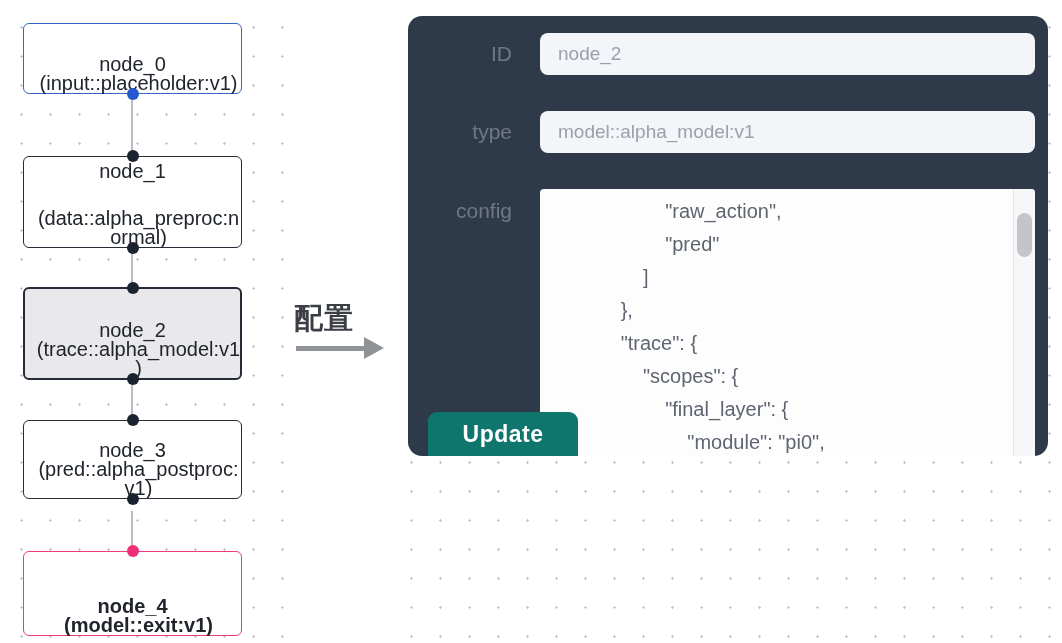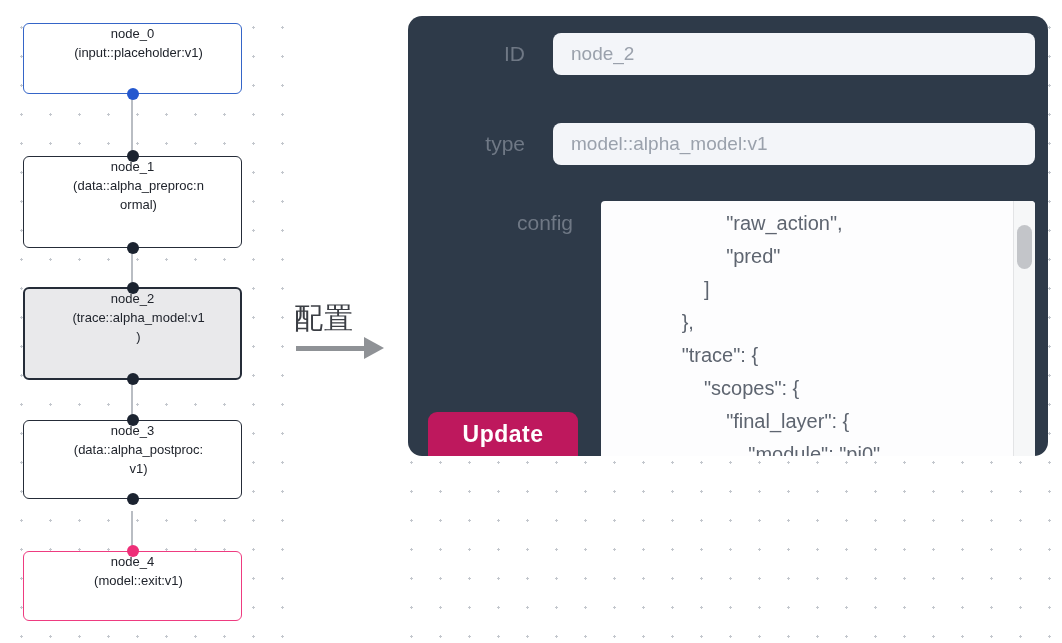--- a/index.html
+++ b/index.html
@@ -10,80 +10,80 @@
   
   .dot-canvas { position:absolute; top:0; height:643px;
     background-image: radial-gradient(#c3c7cd 1.3px, rgba(0,0,0,0) 1.4px);
     background-size: 29px 29px; background-position: 7px 13px; }
   .canvas-left  { left:0;   width:303px; }
   .canvas-right { left:390px; width:672px; }
 
   
   .node { position:absolute; left:23px; width:219px; background:#ffffff;
     border:1.6px solid #252c38; border-radius:6px;
-    display:flex; flex-direction:column; align-items:center; justify-content:flex-start;
-    text-align:center; color:#20242c; font-size:13px; line-height:19px; z-index:2; }
+    display:flex; flex-direction:column; align-items:center; justify-content:flex-end;
+    text-align:center; color:#20242c; font-size:20px; line-height:19px; z-index:2; }
   .node .sub { white-space:pre-line;margin-left:12px; }
   .node-0 { top:23px;  height:71px; border-color:#3565c8; }
-  .node-1 { top:156px; height:92px; }
+  .node-1 { top:156px; height:92px;gap:28px; }
   .node-2 { top:287px; height:93px; border-width:2.5px; background:#e9e9eb; }
   .node-3 { top:420px; height:79px; }
-  .node-4 { top:551px; height:70px; border-color:#ee3b80; }
+  .node-4 { top:551px; height:85px; border-color:#ee3b80;font-weight:bold; }
 
   .port { position:absolute; left:50%; width:12px; height:12px; border-radius:50%;
     background:#1b2330; transform:translateX(-50%); z-index:3; }
   .port-top    { top:-7px; }
   .port-bottom { bottom:-7px; }
   .port-blue { background:#2458cf; }
   .port-pink { background:#ee2f78; }
 
   .connector { position:absolute; left:131px; width:2px; background:#b9bdc3; z-index:1; }
   .conn-a { top:94px;  height:62px; }
   .conn-b { top:248px; height:39px; }
   .conn-c { top:380px; height:40px; }
   .conn-d { top:511px; height:40px; }
 
   
   .anno-label { position:absolute; left:294px; top:299px; font-size:29px;
-    color:#3b3e44; font-weight:400; letter-spacing:1px; }
+    color:#3b3e44; font-weight:700; letter-spacing:1px; }
   .arrow-shaft { position:absolute; left:296px; top:346px; width:70px; height:5px;
     background:#8f9296; }
   .arrow-head { position:absolute; left:364px; top:337px; width:0; height:0;
     border-left:20px solid #8f9296; border-top:11.5px solid rgba(0,0,0,0);
     border-bottom:11.5px solid rgba(0,0,0,0); }
 
   
   .panel { position:absolute; left:408px; top:16px; width:640px; height:440px;
-    background:#2e3a49; border-radius:14px; z-index:4; overflow:hidden;padding-left:13px; }
+    background:#2e3a49; border-radius:14px; z-index:4; overflow:hidden; }
   .form-row { display:flex; align-items:center; margin-right:13px; }
   .row-id   { margin-top:17px; }
-  .row-type { margin-top:48px;justify-content:center; }
+  .row-type { margin-top:36px;justify-content:center; }
   .row-config { margin-top:36px; align-items:flex-start; }
   .field-label { width:104px; min-width:104px; text-align:right; margin-right:28px;
     color:#6f7885; font-size:21px; }
-  .row-config .field-label { padding-top:10px;margin-left:48px; }
+  .row-config .field-label { padding-top:10px; }
   .text-input { flex:1; height:42px; border:none; outline:none; border-radius:8px;
     background:#f3f5f9; color:#9aa1ac; font-size:19px; padding:0 18px;
     font-family:"Liberation Sans", sans-serif; }
 
   .config-box { position:relative; flex:1; height:362px; background:#fdfdfe;
     border-radius:4px; overflow:hidden; }
   .config-text { position:absolute; left:0; top:0; right:22px; bottom:0;
     padding:6px 0 0 14px; white-space:pre; overflow:hidden;
     color:#5e6570; font-size:20px; line-height:33px; }
   .scroll-track { position:absolute; right:0; top:0; width:22px; height:336px;
     background:#f6f7f8; border-left:1px solid #e3e4e6; }
   .scroll-thumb { position:absolute; left:3px; top:24px; width:15px; height:44px;
     background:#c3c5c9; border-radius:8px; }
   .resize-corner { position:absolute; right:0; bottom:0; width:22px; height:26px;
     background:#fbfbfc; border-left:1px solid #e3e4e6; border-top:1px solid #e3e4e6; }
   .resize-corner svg { position:absolute; right:2px; bottom:2px; }
 
   .update-btn { position:absolute; left:20px; bottom:0; width:150px; height:44px;
-    background:#be185d; border:none; border-radius:9px 9px 0 0; color:#ffffff;
+    background:#0f766e; border:none; border-radius:9px 9px 0 0; color:#ffffff;
     font-size:23px; font-weight:bold; font-family:"Liberation Sans", sans-serif;
     letter-spacing:0.5px; cursor:pointer; }
 </style>
 </head>
 <body>
 
 <div class="stage">
 
   <div class="dot-canvas canvas-left"></div>
   <div class="dot-canvas canvas-right"></div>
@@ -110,21 +110,21 @@
   <div class="node node-2">
     <div>node_2</div>
     <div class="sub">(trace::alpha_model:v1
 )</div>
     <span class="port port-top"></span>
     <span class="port port-bottom"></span>
   </div>
 
   <div class="node node-3">
     <div>node_3</div>
-    <div class="sub">(data::alpha_postproc:
+    <div class="sub">(pred::alpha_postproc:
 v1)</div>
     <span class="port port-top"></span>
     <span class="port port-bottom"></span>
   </div>
 
   <div class="node node-4">
     <div>node_4</div>
     <div class="sub">(model::exit:v1)</div>
     <span class="port port-top port-pink"></span>
   </div>

